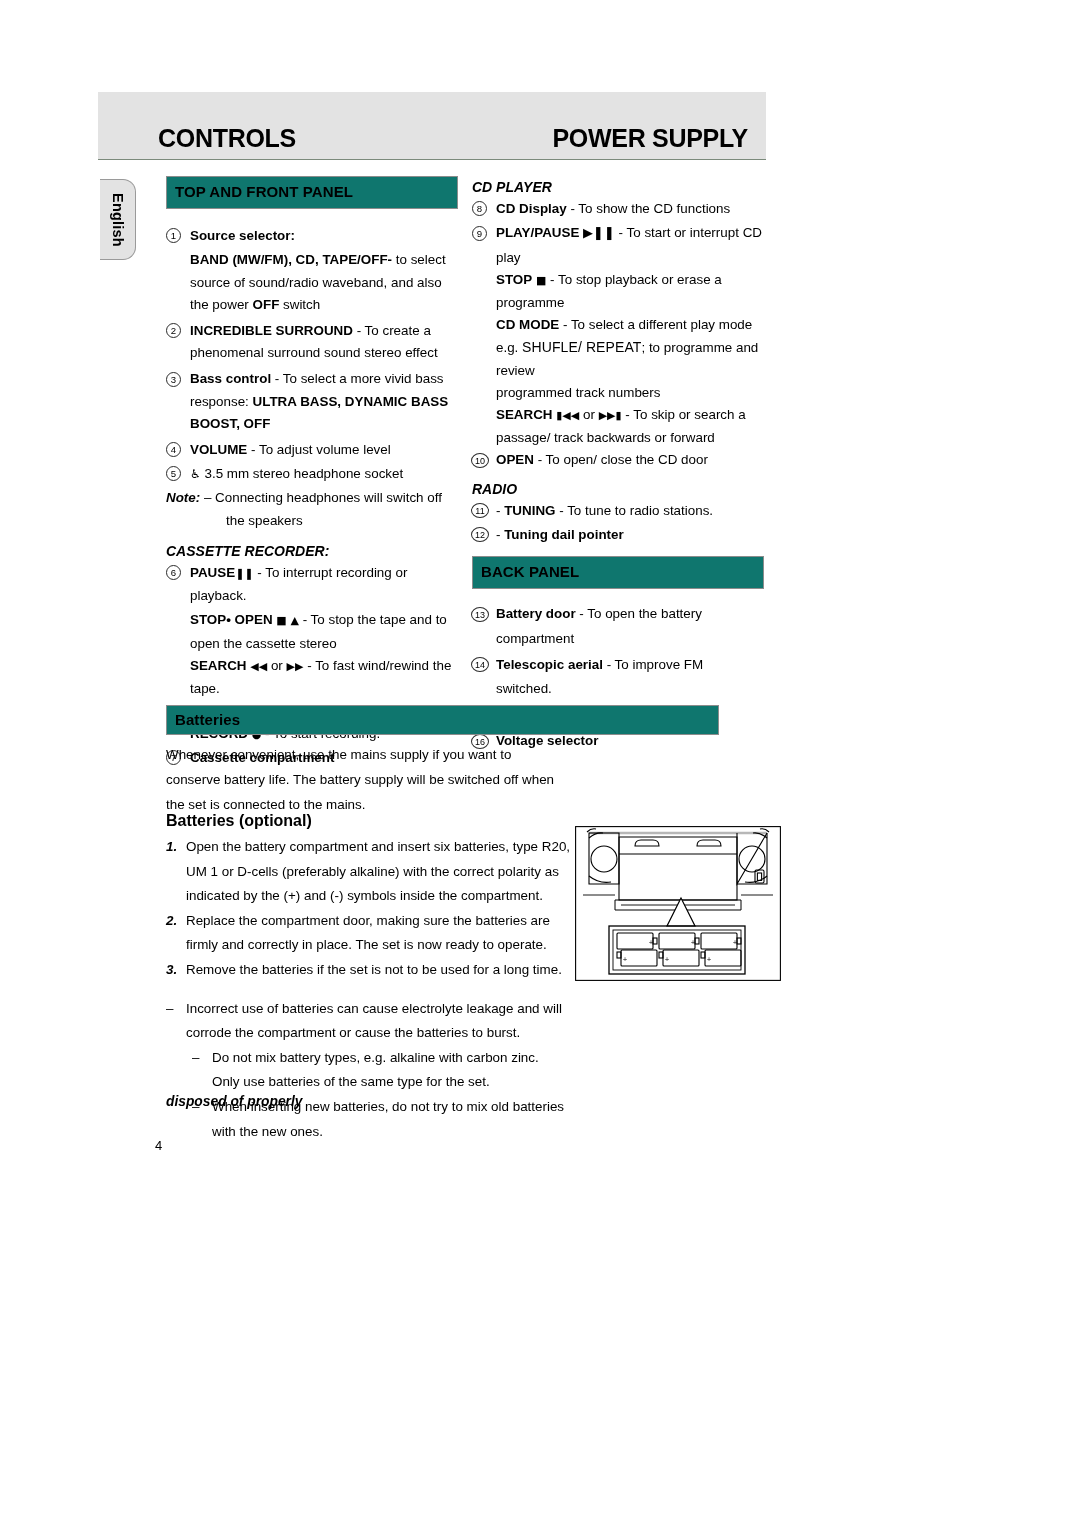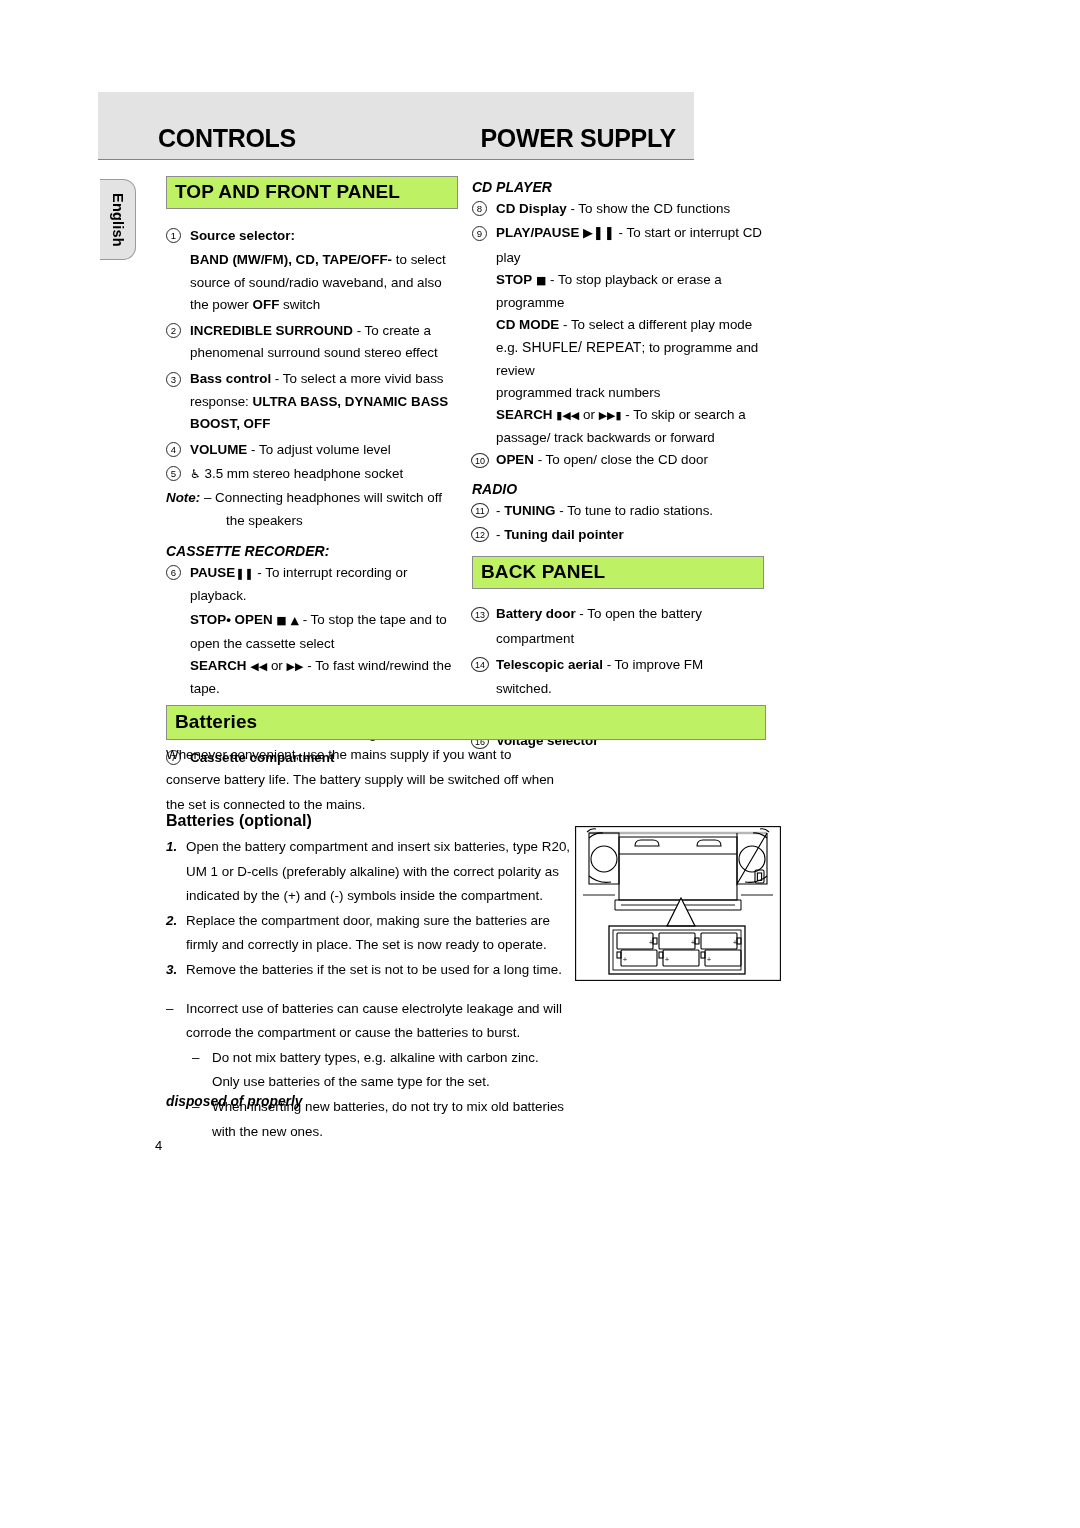--- a/index.html
+++ b/index.html
@@ -14,21 +14,21 @@
     font-family: "Liberation Sans", sans-serif;
     color: #000000;
     overflow: hidden;
   }
 
   
   #header-band {
     position: absolute;
     left: 98px;
     top: 92px;
-    width: 596px;
+    width: 668px;
     height: 68px;
     background: #e3e3e3;
     border-bottom: 1.5px solid #7b8a7b;
     box-sizing: border-box;
   }
   #header-band .hdr-title {
     position: absolute;
     bottom: 6px;
     font-size: 25px;
     font-weight: bold;
@@ -65,35 +65,35 @@
   .col {
     position: absolute;
     font-size: 13.4px;
     line-height: 22.2px;
   }
   #col-left  { left: 166px; top: 176px; width: 292px; }
   #col-right { left: 472px; top: 176px; width: 292px; }
 
   
   .sec-box {
-    background: #bef264;
+    background: #0f766e;
     border: 1px solid #8c8c8c;
     box-sizing: border-box;
     padding: 4px 8px 5px 8px;
-    font-size: 19px;
+    font-size: 15px;
     font-weight: bold;
     letter-spacing: 0.1px;
   }
   #box-top-front { width: 292px; margin-bottom: 16px; }
   #box-back-panel { width: 292px; margin: 10px 0 14px 0; }
   #box-batteries {
     position: absolute;
     left: 166px;
     top: 705px;
-    width: 600px;
+    width: 553px;
     padding: 5px 0 6px 8px;
   }
 
   
   .row {
     position: relative;
     padding-left: 24px;
     margin-bottom: 2px;
   }
   .row .num {
@@ -268,21 +268,21 @@
 
   <div class="row">
     <span class="num">6</span>
     <span class="b">PAUSE</span><span class="g g-sq b">❚❚</span><span> - To interrupt recording or playback.</span>
   </div>
   <div class="cont">
     <span class="b">STOP• OPEN</span>
     <span class="g g-sq">■</span>
     <span class="g g-sq">▲</span><span> - To stop the tape and to</span>
   </div>
-  <div class="cont">open the cassette select</div>
+  <div class="cont">open the cassette stereo</div>
   <div class="cont">
     <span class="b">SEARCH</span>
     <span class="g g-sq">◀◀</span><span> or </span><span class="g g-sq">▶▶</span><span> - To fast wind/rewind the</span>
   </div>
   <div class="cont">tape.</div>
   <div class="cont">
     <span class="b">PLAY</span>
     <span class="g g-sq">◀</span><span> - To start playback.</span>
   </div>
   <div class="cont">

